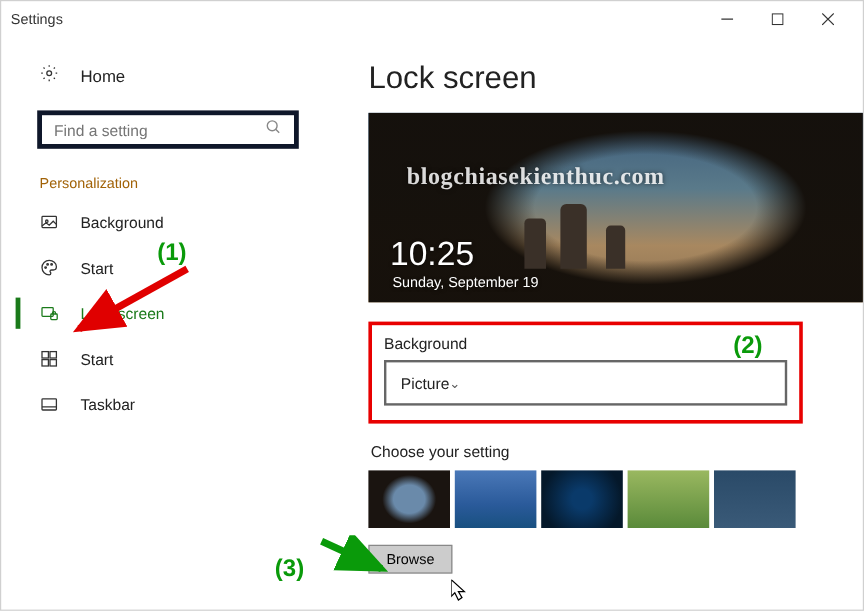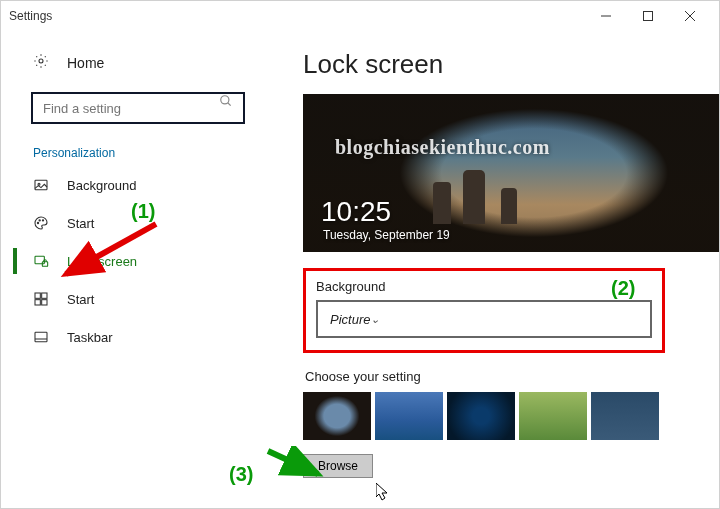--- a/index.html
+++ b/index.html
@@ -8,23 +8,23 @@
 .titlebar { height: 30px; display: flex; align-items: center; padding: 1px 8px; }
 .titlebar .title { font-size: 12px; color: #333; }
 .titlebar .spacer { flex: 1; }
 .titlebar .winctrl { width: 42px; height: 28px; display: flex; align-items: center; justify-content: center; font-size: 13px; }
 .titlebar .winctrl svg { width: 10px; height: 10px; }
 
 .body { display: flex; height: calc(100% - 30px); }
 
 .sidebar { width: 285px; padding: 12px 0 0 12px; }
 .sidebar .home { display: flex; align-items: center; padding: 10px 20px; gap: 18px; font-size: 14px; color: #222; }
-.sidebar .search { margin: 10px 18px 16px 18px; border: 2px solid #0f172a; height: 32px; display: flex; padding: 0 10px; }
+.sidebar .search { margin: 10px 18px 16px 18px; border: 4px solid #0f172a; height: 32px; display: flex; align-items: center; padding: 0 10px; }
 .sidebar .search input { flex: 1; border: none; outline: none; font-size: 13px; color: #666; background: transparent; }
-.sidebar .section-label { font-size: 12px; color: #0369a1; padding: 6px 20px 6px 20px; }
+.sidebar .section-label { font-size: 12px; color: #a16207; padding: 6px 20px 6px 20px; }
 .nav-item { display: flex; align-items: center; gap: 18px; padding: 11px 20px; font-size: 13px; color: #222; position: relative; }
 .nav-item.active { color: #1a7a1a; }
 .nav-item.active::before { content: ""; position: absolute; left: 0; top: 6px; bottom: 6px; width: 4px; background: #1a7a1a; }
 .nav-item .icon { width: 16px; height: 16px; display: flex; align-items: center; justify-content: center; }
 
 .main { flex: 1; padding: 18px 24px 0 40px; position: relative; }
 .main h1 { font-weight: 300; font-size: 26px; color: #222; margin-bottom: 14px; }
 
 .preview { width: 420px; height: 158px; position: relative; overflow: hidden; background: linear-gradient(to bottom, #3a5a7a 0%, #5a7a8a 40%, #a88860 70%, #8a7050 100%); }
 .preview .cave { position:absolute; inset:0; }
@@ -34,21 +34,21 @@
 .preview .rocks span { position:absolute; bottom:0; background:#3a3028; }
 .preview .rocks span:nth-child(1){ left:10px; width:18px; height:42px; border-radius:4px 4px 0 0; }
 .preview .rocks span:nth-child(2){ left:40px; width:22px; height:54px; border-radius:5px 5px 0 0; }
 .preview .rocks span:nth-child(3){ left:78px; width:16px; height:36px; border-radius:4px 4px 0 0; }
 .preview .watermark { position: absolute; top: 42px; left: 32px; color: rgba(255,255,255,0.85); font-size: 20px; font-weight: bold; font-family: Georgia, serif; letter-spacing: 0.5px; text-shadow: 0 0 4px rgba(0,0,0,0.6); }
 .preview .clock { position: absolute; left: 18px; bottom: 26px; color: #fff; font-size: 28px; font-weight: 300; line-height: 1; text-shadow: 0 1px 3px rgba(0,0,0,0.6); }
 .preview .date { position: absolute; left: 20px; bottom: 10px; color: #fff; font-size: 12px; text-shadow: 0 1px 3px rgba(0,0,0,0.6); }
 
 .bg-group { margin-top: 16px; border: 3px solid #e80000; padding: 8px 10px 12px 10px; width: 362px; position: relative; }
 .bg-group .label { font-size: 13px; color: #222; margin-bottom: 6px; }
-.dropdown { border: 2px solid #666; height: 32px; display: flex; align-items: center; padding: 17px 12px; font-size: 13px; color: #222; background:#fff;font-style:italic; }
+.dropdown { border: 2px solid #666; height: 32px; display: flex; align-items: center; padding: 17px 12px; font-size: 13px; color: #222; background:#fff; }
 .dropdown .chev { font-size: 11px; color: #555; }
 
 .choose-label { font-size: 13px; color: #222; margin: 16px 0 8px 2px; }
 .thumbs { display: flex; gap: 4px; }
 .thumb { width: 68px; height: 48px; }
 .t1 { background: radial-gradient(ellipse 55% 70% at 50% 50%, #6a8aaa 35%, #1a1410 60%); }
 .t2 { background: linear-gradient(to bottom, #4a78b8 0%, #2a5a9a 60%, #185080 100%); }
 .t3 { background: radial-gradient(circle at 50% 50%, #0a3a6a 20%, #04182a 80%); }
 .t4 { background: linear-gradient(to bottom, #9ab860 0%, #5a8a3a 100%); }
 .t5 { background: linear-gradient(to bottom, #2a4a68 0%, #3a5a78 100%); }
@@ -169,21 +169,21 @@
 
     <div class="preview">
       <div class="cave"></div>
       <div class="rocks">
           <span></span>
           <span></span>
           <span></span>
         </div>
       <div class="watermark">blogchiasekienthuc.com</div>
       <div class="clock">10:25</div>
-      <div class="date">Tuesday, September 19</div>
+      <div class="date">Sunday, September 19</div>
     </div>
 
     <div class="bg-group">
       <div class="label">Background</div>
       <div class="dropdown">
         <span>Picture</span>
         <span class="chev">⌄</span>
       </div>
     </div>
 

